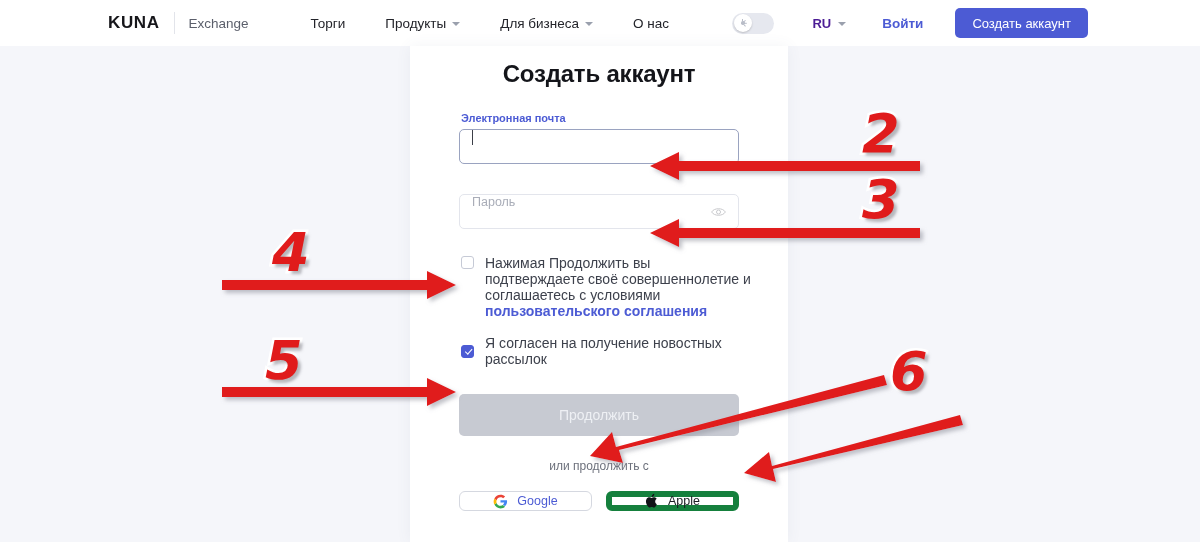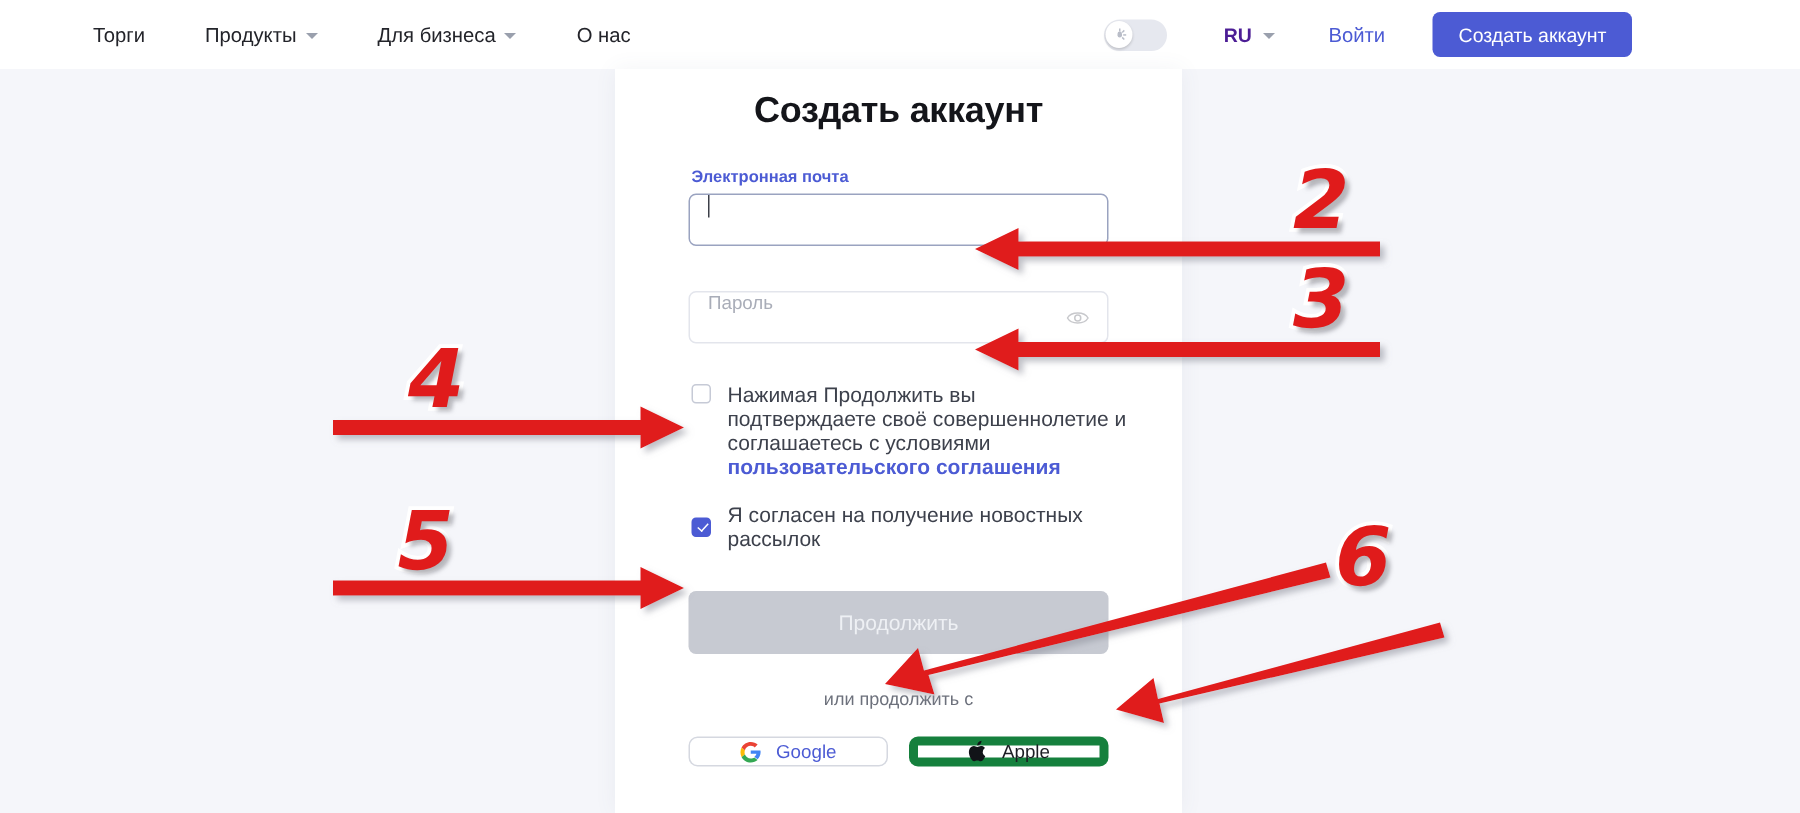--- a/index.html
+++ b/index.html
@@ -72,21 +72,21 @@
   .sun-ray.r2 { transform: rotate(90deg); transform-origin: 0.5px 4.3px; }
   .sun-ray.r3 { transform: rotate(45deg); transform-origin: 0.5px 4.3px; }
   .sun-ray.r4 { transform: rotate(135deg); transform-origin: 0.5px 4.3px; }
 
   .lang {
     display: flex; align-items: center; gap: 7px;
     font-size: 13px; font-weight: bold; color: #4c1d95; cursor: pointer;
     margin-right: 36px;
   }
   .login-link {
-    font-size: 13.5px; font-weight: normal; color: #4c5bd4; cursor: pointer;
+    font-size: 13.5px; font-weight: bold; color: #4c5bd4; cursor: pointer;
     margin-right: 32px;
   }
   .create-btn {
     height: 30px; padding: 0 17px; border-radius: 5px;
     background: #4c5bd4; color: #fff; font-size: 13px;
     display: flex; align-items: center; cursor: pointer;
     margin-right: 112px;
   }
 
   
@@ -190,20 +190,25 @@
     text-shadow: 3px 3px 3px rgba(120,120,130,.55);
     line-height: 1;
   }
 </style>
 </head>
 <body>
 
 <div id="page">
 
   <div class="header">
+    <div class="logo-wrap">
+      <div class="logo">KUNA</div>
+      <div class="logo-divider"></div>
+      <div class="logo-sub">Exchange</div>
+    </div>
 
     <div class="nav">
       <div class="nav-item">
         <span>Торги</span>
       </div>
       <div class="nav-item">
         <span>Продукты</span>
         <span class="caret"></span>
       </div>
       <div class="nav-item">

